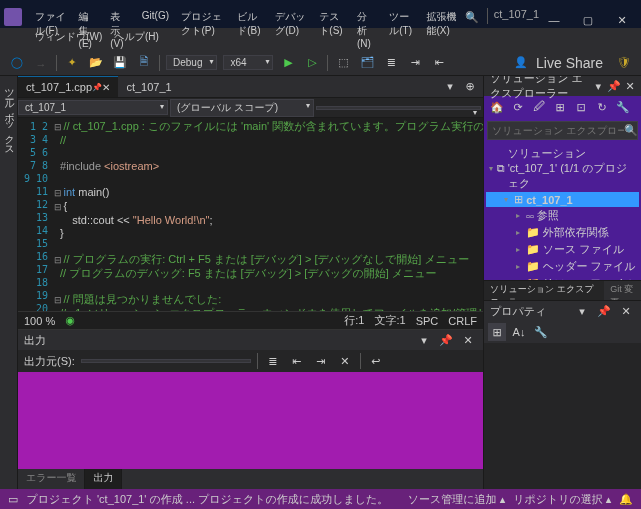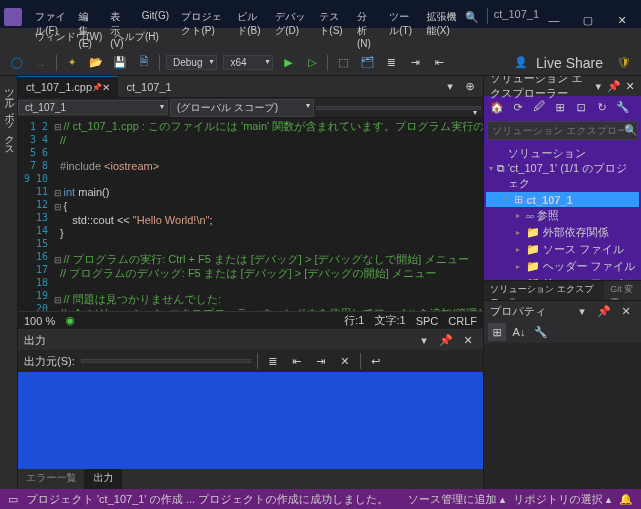--- a/index.html
+++ b/index.html
@@ -35,21 +35,21 @@
 .gutter{width:36px;background:#1e1e1e;text-align:right;padding:2px 6px 0 0;font-size:10px;color:#2b91af;line-height:13px;font-family:Consolas,monospace}
 .code-text{flex:1;font-family:Consolas,monospace;font-size:10px;line-height:13px;padding:2px 0;white-space:pre;overflow:hidden}
 .cm-comment{color:#57a64a}
 .cm-keyword{color:#569cd6}
 .cm-string{color:#d69d85}
 .cm-preproc{color:#9b9b9b}
 .cm-obrace{color:#ccc}
 .fold{color:#888;font-size:9px;margin-right:2px}
 .status-codebar{height:18px;background:#1e1e1e;border-top:1px solid #333;display:flex;align-items:center;padding:0 6px;font-size:10px;gap:10px}
 .status-codebar .spacer{flex:1}
-.output-panel{height:160px;border-top:1px solid #333;display:flex;flex-direction:column;background:#1d4ed8}
+.output-panel{height:160px;border-top:1px solid #333;display:flex;flex-direction:column;background:#a21caf}
 .output-head{display:flex;align-items:center;height:22px;padding:0 6px;gap:6px;background:#252526}
 .output-combo{background:#333337;border:1px solid #3f3f46;padding:1px 6px;font-size:10px;flex:1;max-width:170px}
 .output-tabs{display:flex;height:20px;background:#2d2d30}
 .output-tab{padding:2px 8px;font-size:10px;color:#888;border-right:1px solid #1a1a1a}
 .output-tab.active{background:#1e1e1e;color:#ccc}
 .right-panel{width:158px;background:#4c1d95;border-left:1px solid #1a1a1a;display:flex;flex-direction:column}
 .panel-head{height:20px;background:#2d2d30;display:flex;align-items:center;padding:0 6px;font-size:10px;gap:4px}
 .panel-head .spacer{flex:1}
 .search-box{background:#333337;border:1px solid #3f3f46;padding:2px 4px;margin:3px;font-size:10px;display:flex}
 .search-box input{background:transparent;border:none;flex:1;color:#ccc;outline:none;font-size:10px}

